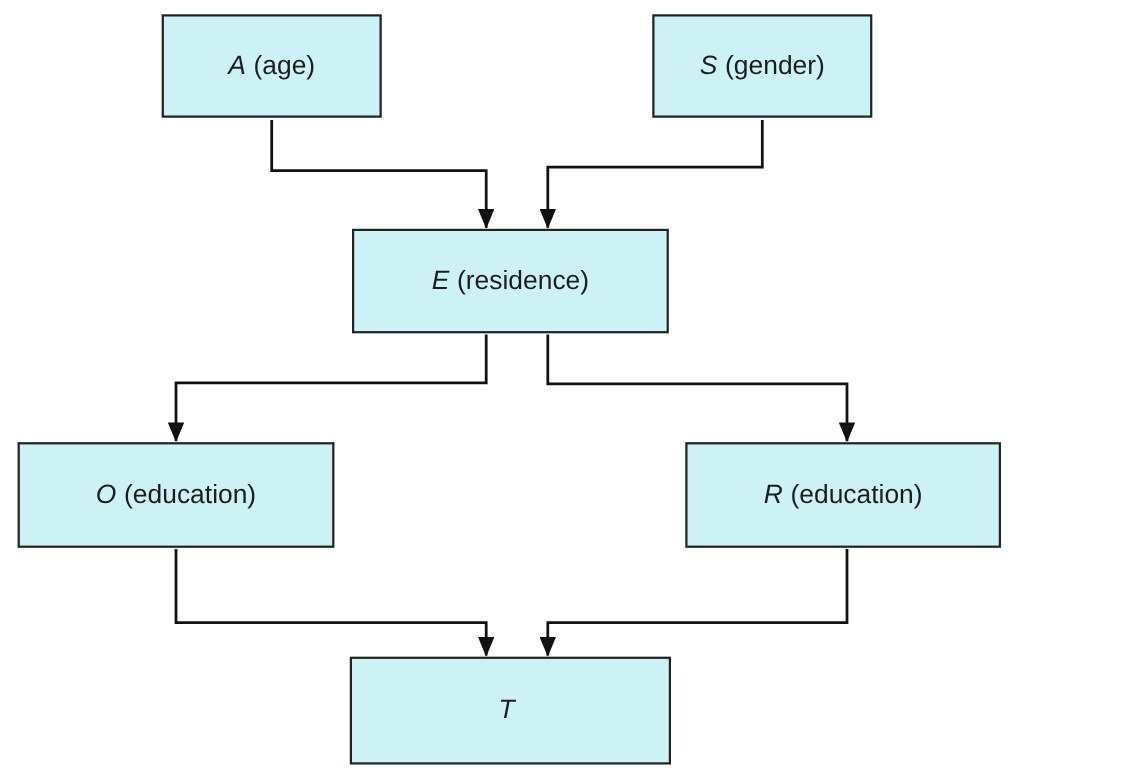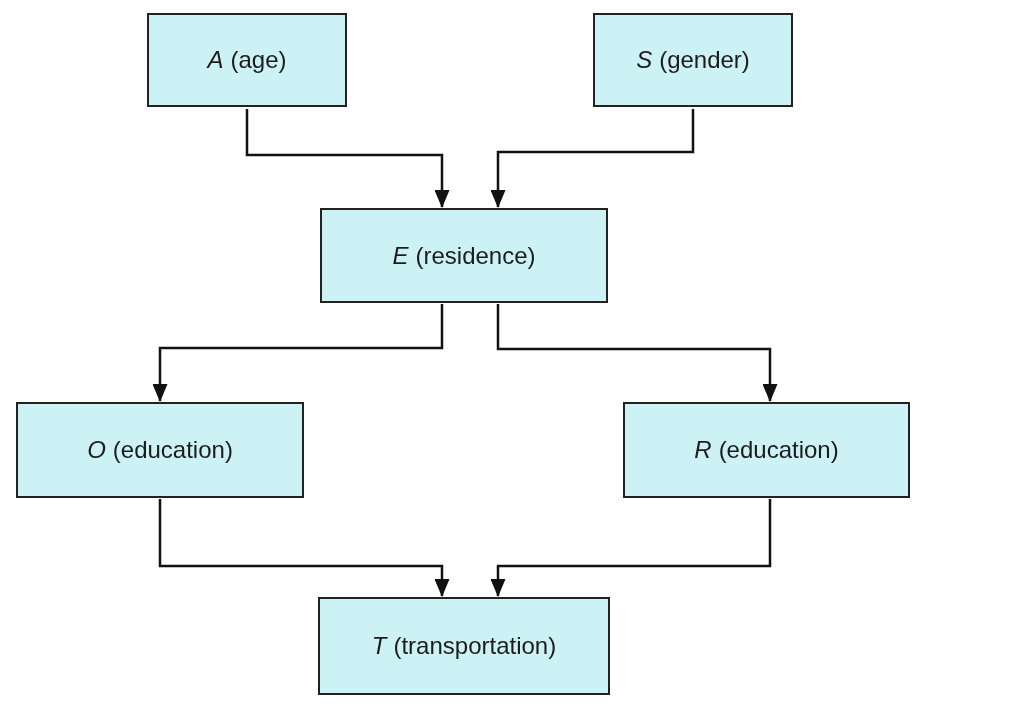--- a/index.html
+++ b/index.html
@@ -83,16 +83,15 @@
     <span class="lbl">(education)</span>
   </div>
 
   <div class="node" style="left:623px; top:402px; width:287px; height:96px;">
     <span class="sym">R</span>
     <span class="lbl">(education)</span>
   </div>
 
   <div class="node" style="left:318px; top:597px; width:292px; height:98px;">
     <span class="sym">T</span>
-    <span class="lbl">(transportation)</span>
   </div>
 
 </div>
 
 </body></html>

